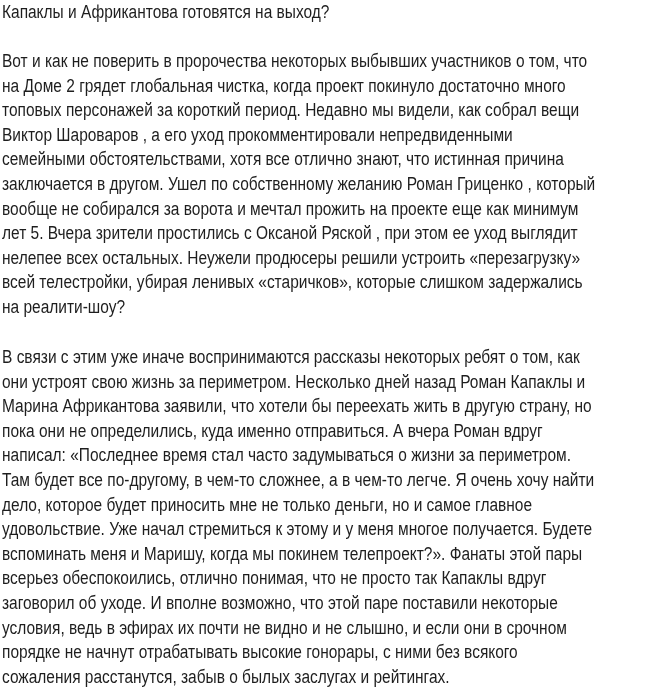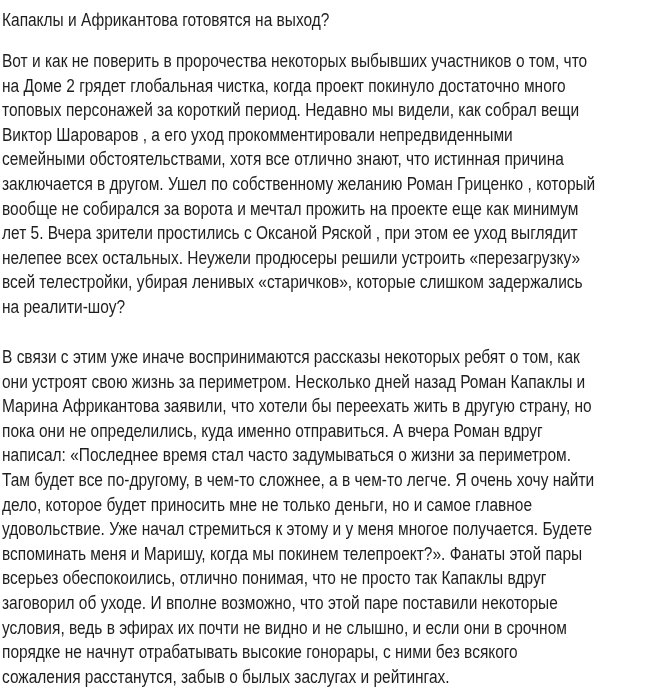--- a/index.html
+++ b/index.html
@@ -11,21 +11,21 @@
     color: #1e1e1e;
   }
   .line {
     display: block;
     height: 24.6px;
     line-height: 24.6px;
     white-space: nowrap;
     transform: scaleX(0.86);
     transform-origin: 0 50%;
   }
-  .title { position: absolute; top: 8px; }
+  .title { position: absolute; top: 0; }
   .p1 { position: absolute; top: 49px; }
   .p2 { position: absolute; top: 345px; }
 </style>
 </head>
 <body>
 
 <div class="article">
   <div class="title">
     <span class="line">Капаклы и Африкантова готовятся на выход?</span>
   </div>

